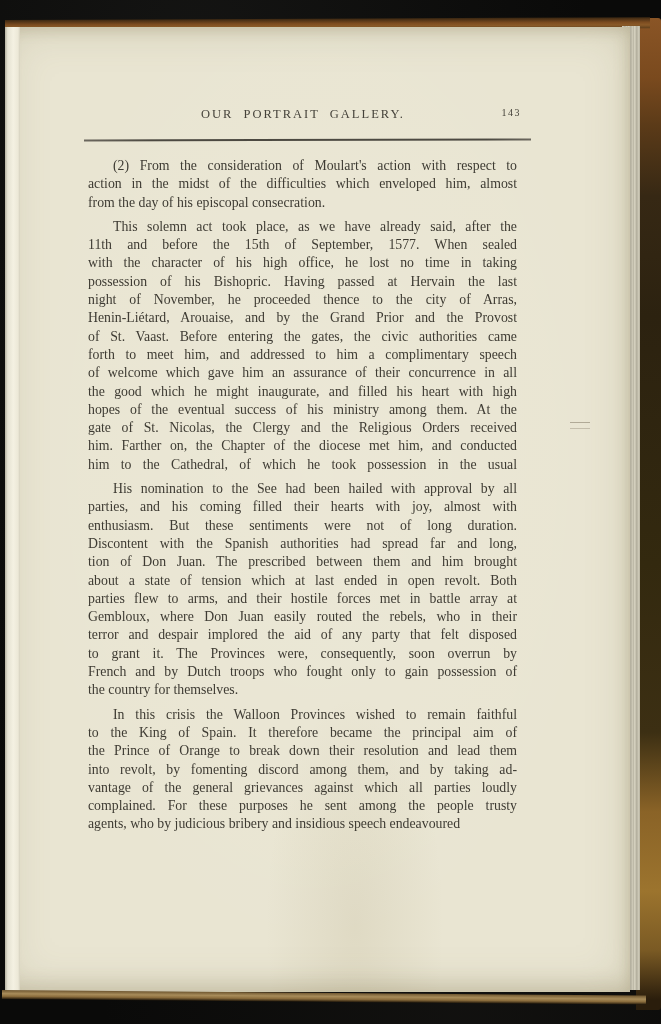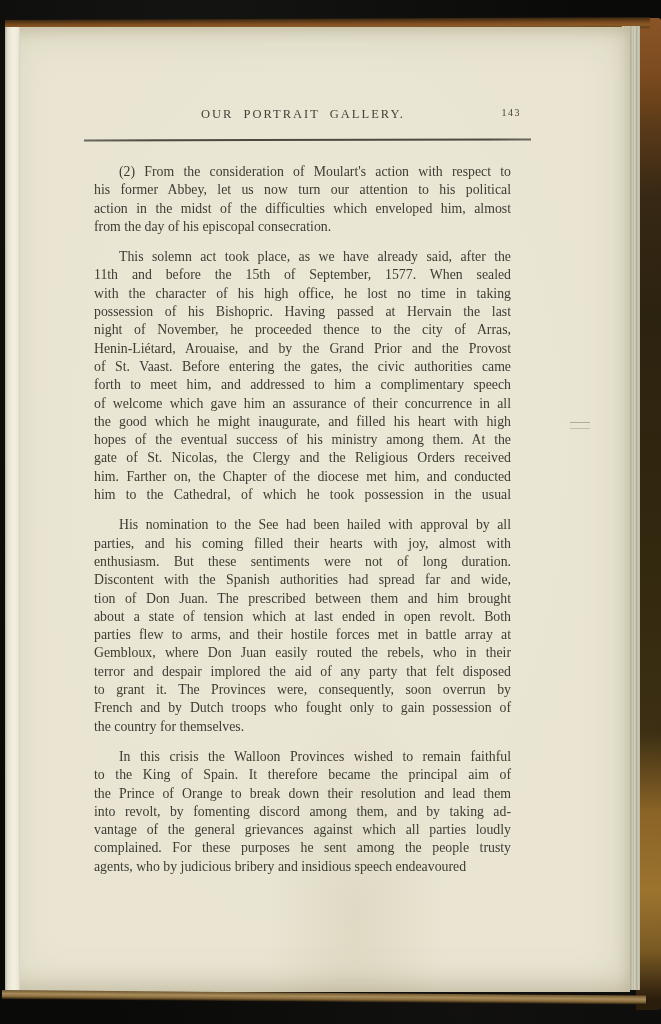--- a/index.html
+++ b/index.html
@@ -105,21 +105,21 @@
 
   
   .page-text {
     position: absolute;
     left: 77px; top: 124px; width: 441px;
     color: #3e3b33;
     font-size: 13.8px;
     line-height: 18.3px;
     text-rendering: optimizeLegibility;
   }
-  .paragraph { margin: 12px; }
+  .paragraph { margin: 6px; }
   .line {
     text-align: justify;
     text-align-last: justify;
   }
   .line.first { padding-left: 25px; }
   .line.last  { text-align-last: left; }
 </style>
 </head>
 <body>
 
@@ -135,21 +135,20 @@
     <div class="running-header">
       <span class="header-title">OUR PORTRAIT GALLERY.</span>
       <span class="page-number">143</span>
     </div>
 
     <div class="header-rule"></div>
 
     <div class="page-text">
         <div class="paragraph">
           <div class="line first">(2) From the consideration of Moulart's action with respect to</div>
-          <div class="line">his former Abbey, let us now turn our attention to his political</div>
           <div class="line">action in the midst of the difficulties which enveloped him, almost</div>
           <div class="line last">from the day of his episcopal consecration.</div>
         </div>
         <div class="paragraph">
           <div class="line first">This solemn act took place, as we have already said, after the</div>
           <div class="line">11th and before the 15th of September, 1577.  When sealed</div>
           <div class="line">with the character of his high office, he lost no time in taking</div>
           <div class="line">possession of his Bishopric.  Having passed at Hervain the last</div>
           <div class="line">night of November, he proceeded thence to the city of Arras,</div>
           <div class="line">Henin-Liétard, Arouaise, and by the Grand Prior and the Provost</div>
@@ -159,21 +158,21 @@
           <div class="line">the good which he might inaugurate, and filled his heart with high</div>
           <div class="line">hopes of the eventual success of his ministry among them.  At the</div>
           <div class="line">gate of St. Nicolas, the Clergy and the Religious Orders received</div>
           <div class="line">him.  Farther on, the Chapter of the diocese met him, and conducted</div>
           <div class="line">him to the Cathedral, of which he took possession in the usual</div>
         </div>
         <div class="paragraph">
           <div class="line first">His nomination to the See had been hailed with approval by all</div>
           <div class="line">parties, and his coming filled their hearts with joy, almost with</div>
           <div class="line">enthusiasm.  But these sentiments were not of long duration.</div>
-          <div class="line">Discontent with the Spanish authorities had spread far and wide,</div>
+          <div class="line">Discontent with the Spanish authorities had spread far and long,</div>
           <div class="line">tion of Don Juan.  The prescribed between them and him brought</div>
           <div class="line">about a state of tension which at last ended in open revolt.  Both</div>
           <div class="line">parties flew to arms, and their hostile forces met in battle array at</div>
           <div class="line">Gembloux, where Don Juan easily routed the rebels, who in their</div>
           <div class="line">terror and despair implored the aid of any party that felt disposed</div>
           <div class="line">to grant it.  The Provinces were, consequently, soon overrun by</div>
           <div class="line">French and by Dutch troops who fought only to gain possession of</div>
           <div class="line last">the country for themselves.</div>
         </div>
         <div class="paragraph">

